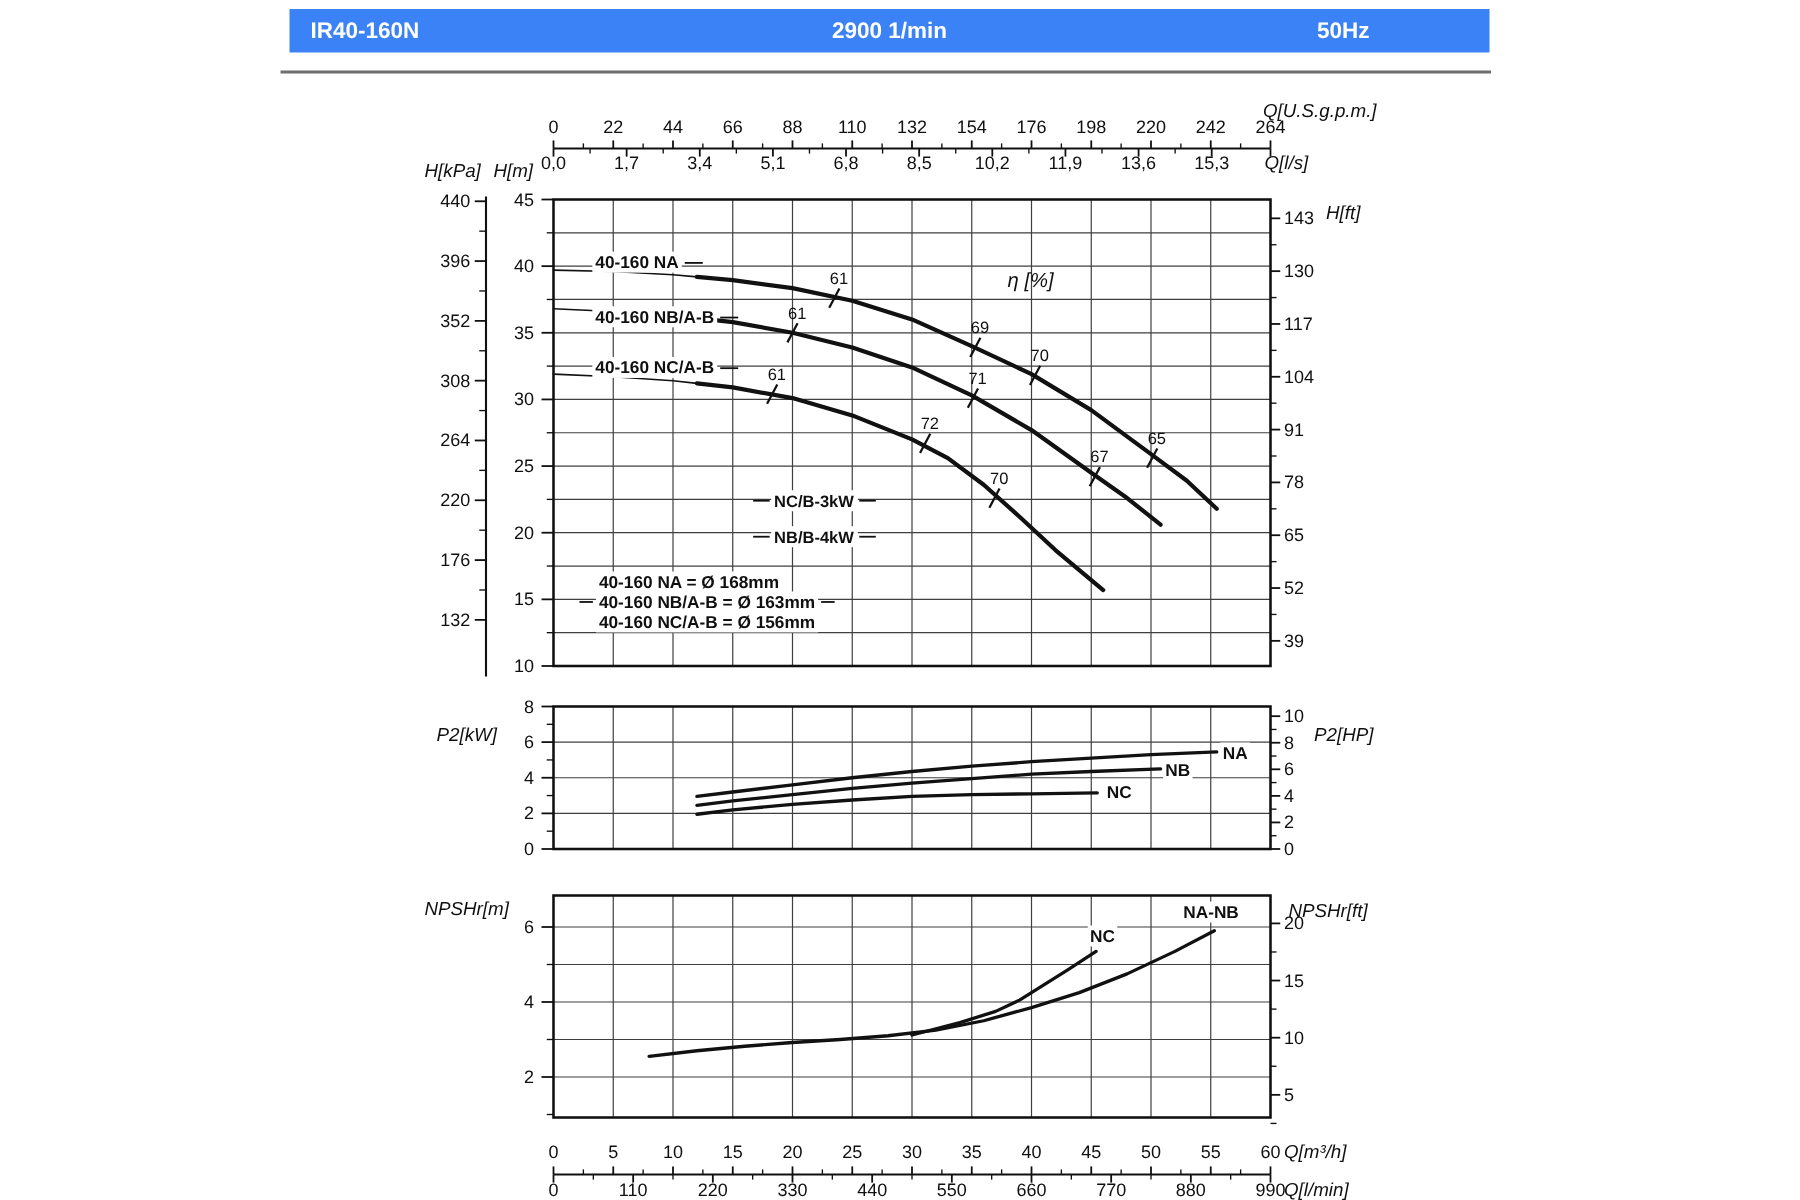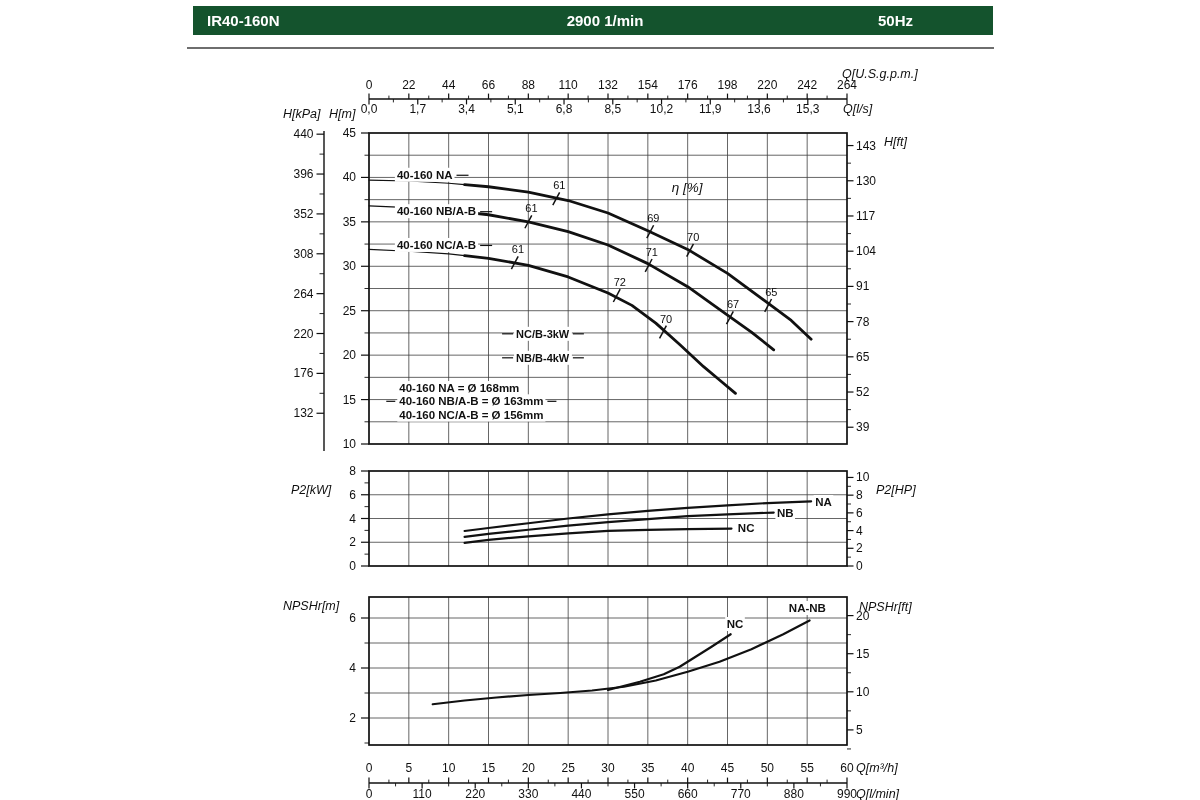--- a/index.html
+++ b/index.html
@@ -2,30 +2,30 @@
 <html><head>
 <meta charset="utf-8">
 <style>
   html,body{margin:0;padding:0;background:#ffffff;}
   body{width:1200px;height:800px;position:relative;overflow:hidden;
        font-family:"Liberation Sans","DejaVu Sans",sans-serif;}
   .header{position:absolute;left:193px;top:6px;width:800px;height:29px;
           display:block;color:#ffffff;font-weight:bold;font-size:15px;}
   .header span{position:absolute;top:0;line-height:29px;white-space:nowrap;}
   .h-model{left:14px;}
-  .h-speed{left:12px;width:100%;text-align:center;}
+  .h-speed{left:0;width:100%;text-align:center;}
   .h-freq{right:80px;}
   .header-rule{position:absolute;left:187px;top:47px;width:807px;height:2px;background:#6e6e6e;}
   svg{position:absolute;left:0;top:0;}
   svg text{font-family:"Liberation Sans","DejaVu Sans",sans-serif;fill:#101010;}
 </style>
 </head>
 <body>
 
-<div class="header" style="background: #14532d; color: rgb(255, 255, 255);">
+<div class="header" style="background: #3b82f6; color: rgb(255, 255, 255);">
   <span class="h-model">IR40-160N</span>
   <span class="h-speed">2900 1/min</span>
   <span class="h-freq">50Hz</span>
 </div>
 <div class="header-rule" style="background: rgb(110, 110, 110);"></div>
 
 <svg id="chart-svg" width="1200" height="800" viewBox="0 0 1200 800">
     <g>
       <line x1="369" y1="99" x2="847" y2="99" stroke="#101010" stroke-width="1.4"></line>
       <line x1="369" y1="99" x2="369" y2="93.6" stroke="#101010" stroke-width="1.2"></line>

